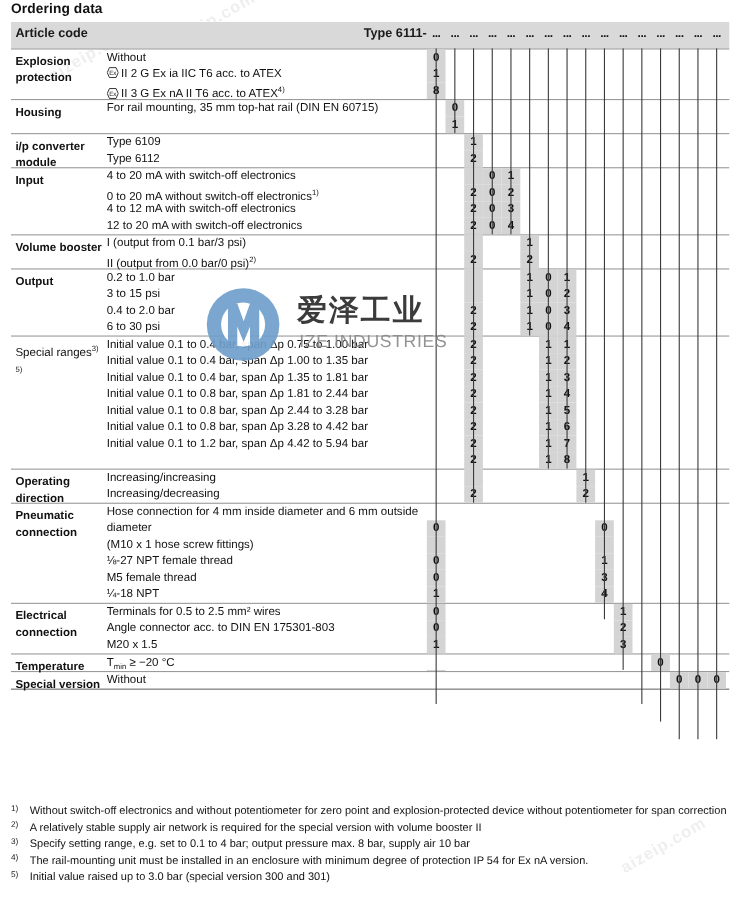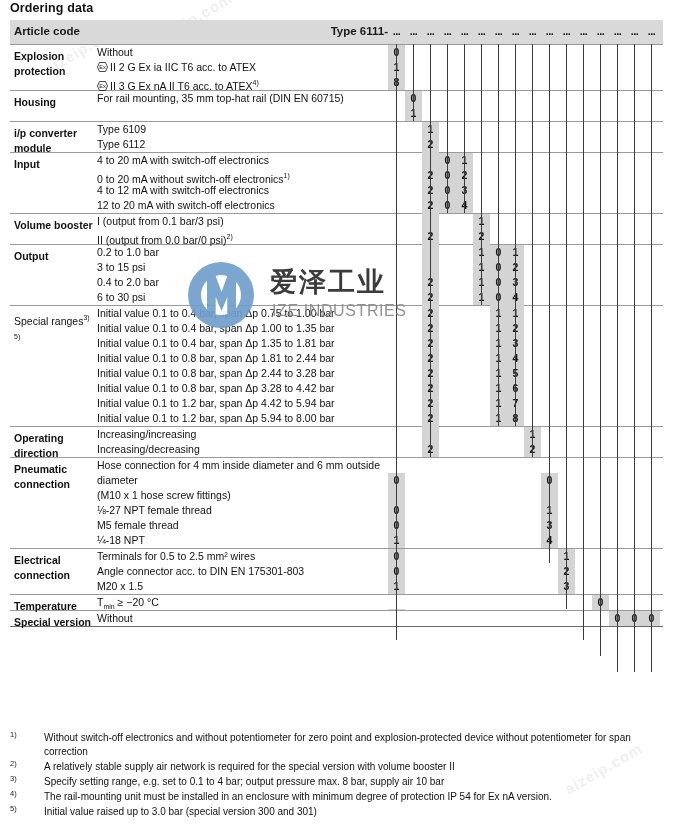--- a/index.html
+++ b/index.html
@@ -90,21 +90,21 @@
 
   
   .notes{
     position:absolute;left:10px;top:731px;width:653px;
   }
   .note{position:relative;min-height:13px;margin-bottom:1.5px;}
   .note .num{
     position:absolute;left:0;top:-1px;font-size:7.5px;
   }
   .note .txt{
-    display:block;margin-left:34px;
+    display:block;margin-left:17px;
     font-size:10px;line-height:13.5px;color:#111;
   }
 
   
   .exbadge{
     display:inline-block;vertical-align:-1px;margin-right:2px;
   }
 
   
   .wm-logo{
@@ -324,21 +324,20 @@
             <div class="cell" style="left: 480px;">1</div>
             <div class="cell" style="left: 497px;">6</div>
           </div>
           <div class="row">
             <div class="desc">Initial value 0.1 to 1.2 bar, span Δp 4.42 to 5.94 bar</div>
             <div class="cell" style="left: 412px;">2</div>
             <div class="cell" style="left: 480px;">1</div>
             <div class="cell" style="left: 497px;">7</div>
           </div>
           <div class="row">
-            <div class="desc">Initial value 0.1 to 1.2 bar, span Δp 5.94 to 8.00 bar</div>
             <div class="cell" style="left: 412px;">2</div>
             <div class="cell" style="left: 480px;">1</div>
             <div class="cell" style="left: 497px;">8</div>
           </div>
         </div>
         <div class="grp">
           <div class="grp-label">Operating direction</div>
           <div class="row">
             <div class="desc">Increasing/increasing</div>
             <div class="cell" style="left: 514px;">1</div>

